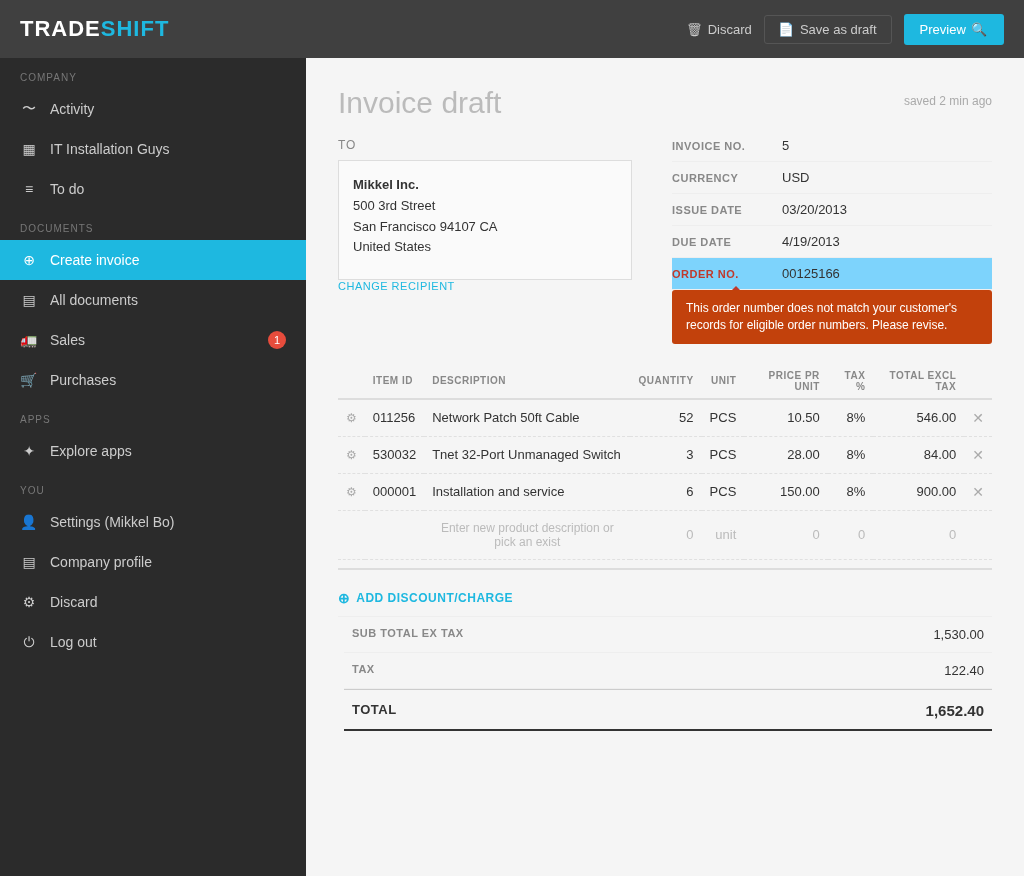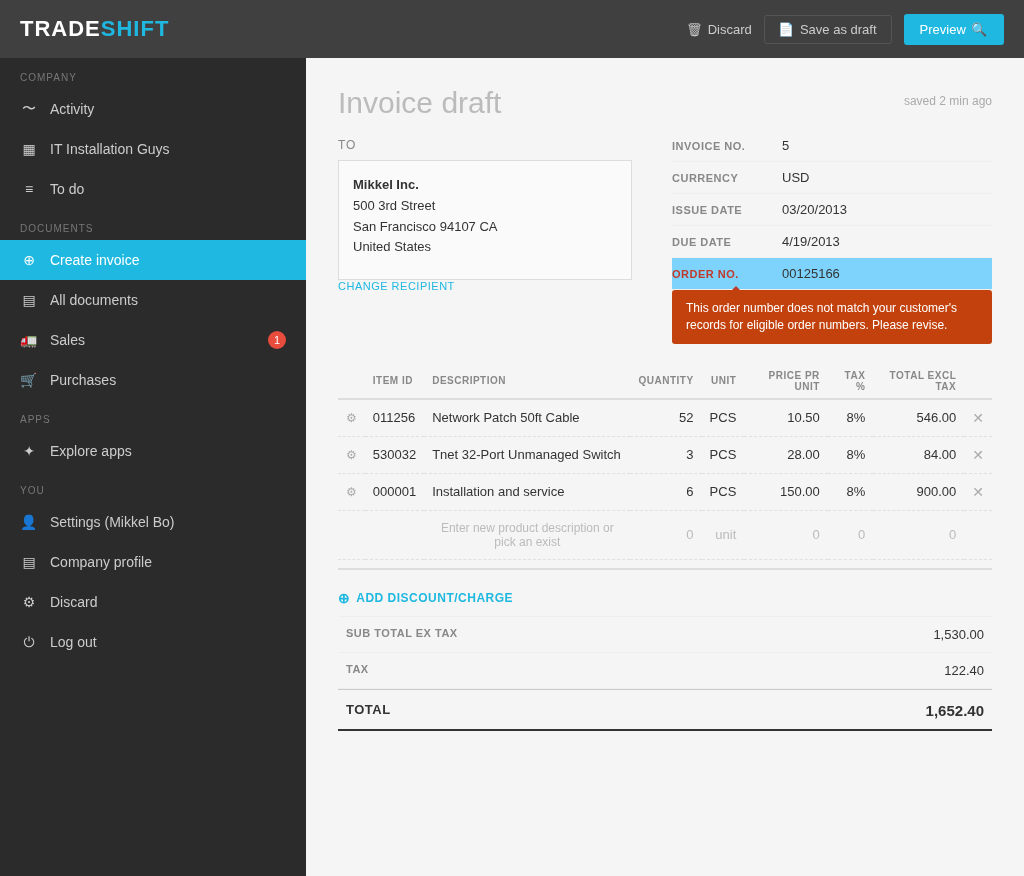--- a/index.html
+++ b/index.html
@@ -288,20 +288,21 @@
       font-size: 12px;
       font-weight: bold;
       text-transform: uppercase;
       letter-spacing: 0.5px;
       cursor: pointer;
       padding: 10px 0;
       border-bottom: 1px solid #eee;
     }
     .totals-rows {
       margin-top: 0;
+      margin-left: 6px;
     }
     .total-row {
       display: flex;
       justify-content: space-between;
       padding: 10px 8px;
       border-bottom: 1px solid #eee;
       font-size: 13px;
     }
     .total-row-label {
       font-size: 11px;

